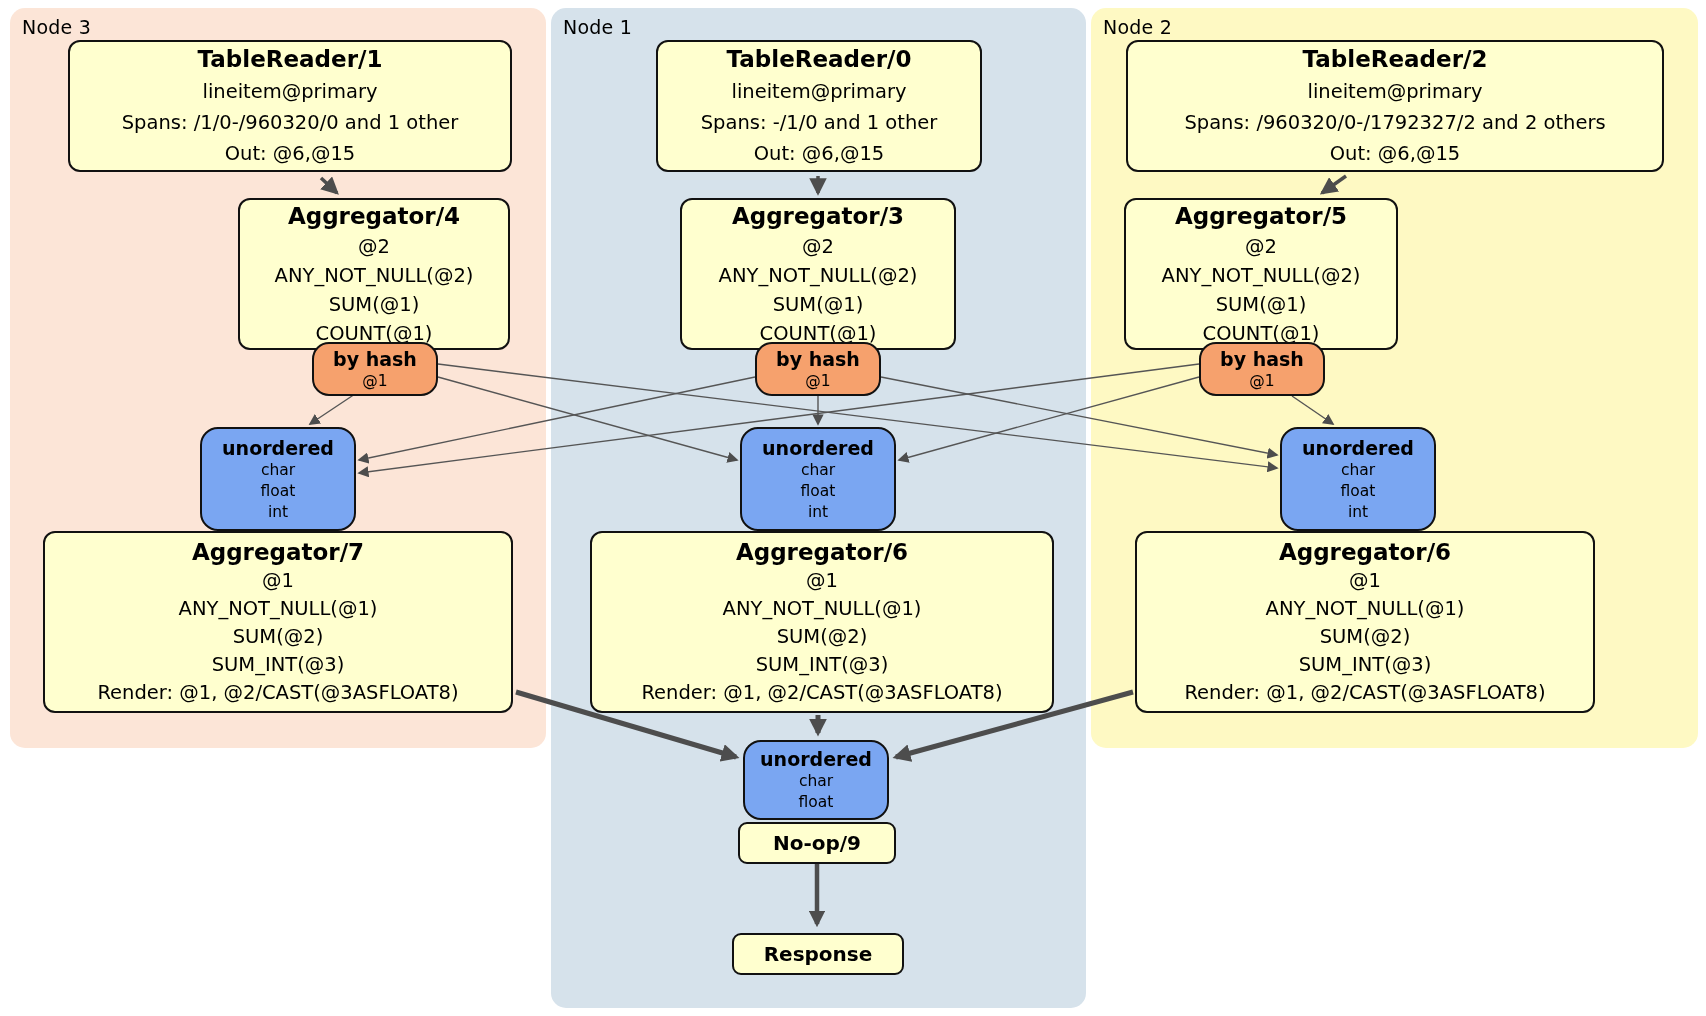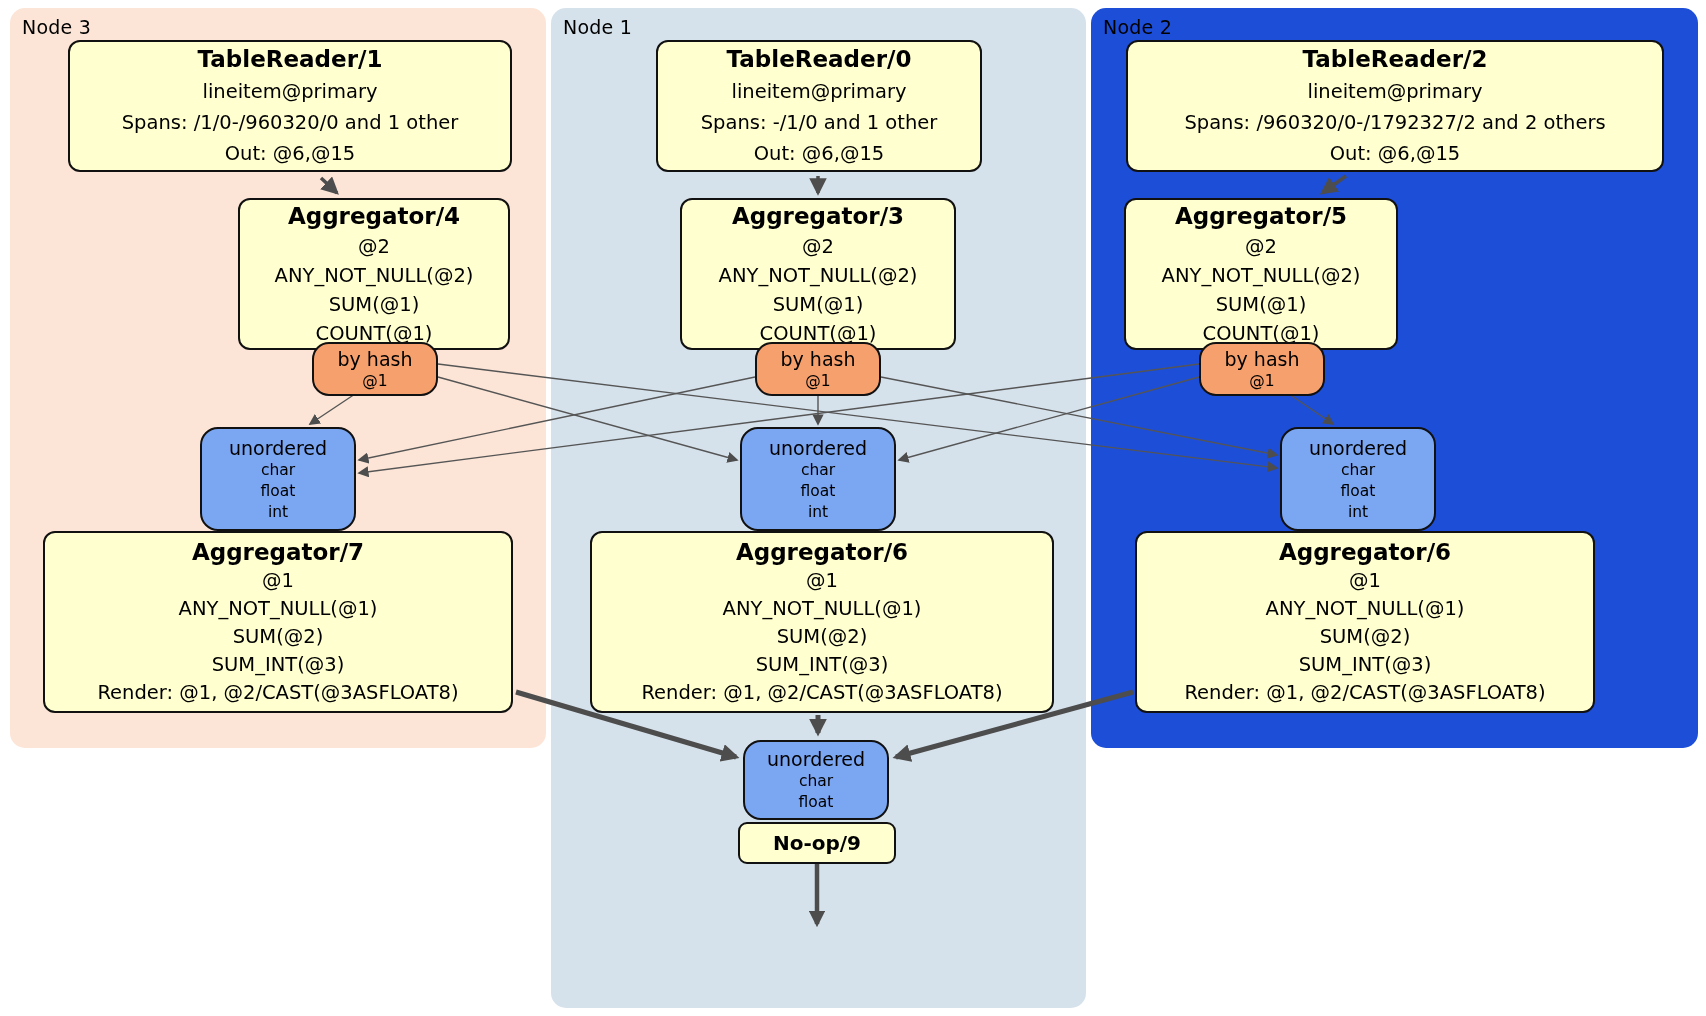--- a/index.html
+++ b/index.html
@@ -26,36 +26,36 @@
   }
   .sync{
     background:#7aa6f2;border:2px solid #111;border-radius:18px;
   }
   .box-title{font-weight:bold;font-size:23px;line-height:30px;white-space:nowrap;}
   .box-line{font-size:19.5px;line-height:28px;white-space:nowrap;}
   .tr .box-title{line-height:33px;}
   .tr .box-line{line-height:31px;}
   .aggtop .box-title{line-height:31px;}
   .aggtop .box-line{line-height:29px;}
-  .small-title{font-weight:normal;font-size:19px;line-height:24px;white-space:nowrap;}
+  .small-title{font-weight:bold;font-size:19px;line-height:24px;white-space:nowrap;}
   .small-line{font-size:15.5px;line-height:21px;white-space:nowrap;}
   .terminal .box-title{font-size:20px;line-height:28px;}
 </style>
 </head>
 <body>
 
 <div class="canvas">
 
   <div class="region" style="left:10px;top:8px;width:536px;height:740px;background:#fce5d7">
     <span class="region-label">Node 3</span>
   </div>
   <div class="region" style="left:551px;top:8px;width:535px;height:1000px;background:#d6e2eb">
     <span class="region-label">Node 1</span>
   </div>
-  <div class="region" style="left:1091px;top:8px;width:607px;height:740px;background:#1d4ed8">
+  <div class="region" style="left:1091px;top:8px;width:607px;height:740px;background:#fef9c3">
     <span class="region-label">Node 2</span>
   </div>
 
   <svg class="edges" width="1706" height="1016" viewBox="0 0 1706 1016">
     <defs>
       <marker id="arr-sm" viewBox="0 0 10 10" refX="8.5" refY="5" markerWidth="8" markerHeight="8" orient="auto">
         <path d="M0,0 L10,5 L0,10 z" fill="#4d4d4d"></path>
       </marker>
       <marker id="arr-md" viewBox="0 0 10 10" refX="8.5" refY="5" markerWidth="5" markerHeight="5" orient="auto">
         <path d="M0,0 L10,5 L0,10 z" fill="#4d4d4d"></path>
@@ -197,14 +197,17 @@
   <div class="box sync" style="left:743px;top:740px;width:146px;height:80px">
     <div class="small-title">unordered</div>
     <div class="small-line">char</div>
     <div class="small-line">float</div>
   </div>
 
   <div class="box proc terminal" style="left:738px;top:822px;width:158px;height:42px;border-radius:9px">
     <div class="box-title">No-op/9</div>
   </div>
 
+  <div class="box proc terminal" style="left:732px;top:933px;width:172px;height:42px;border-radius:9px">
+    <div class="box-title">Response</div>
+  </div>
 
 </div>
 
 </body></html>

